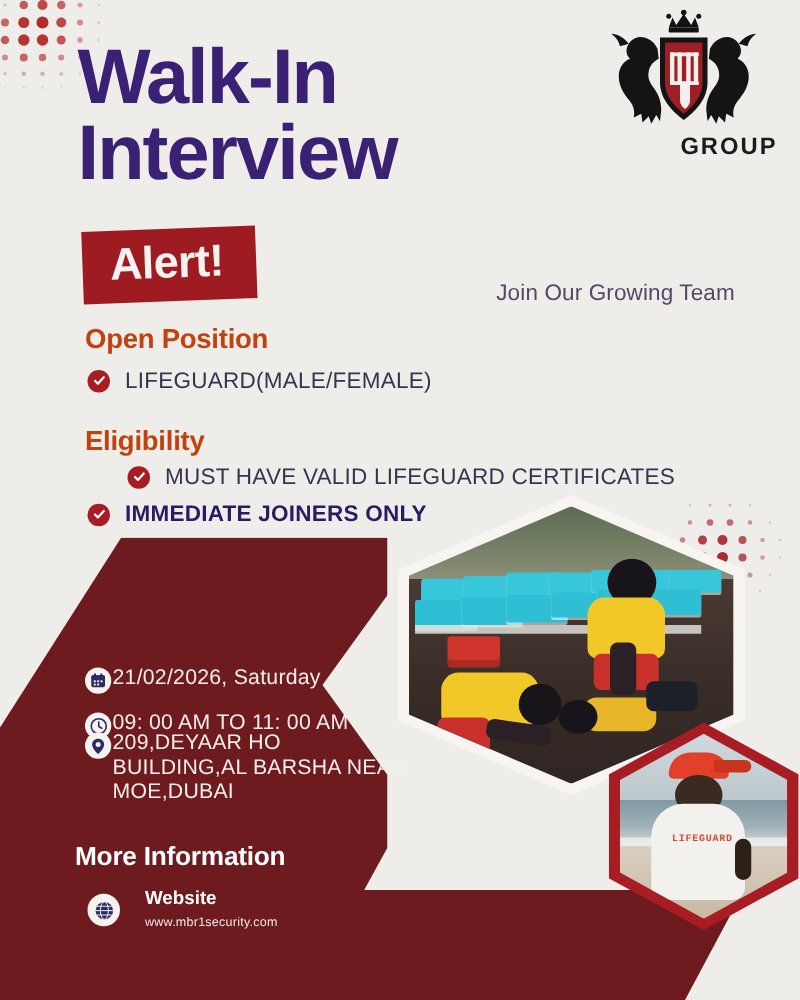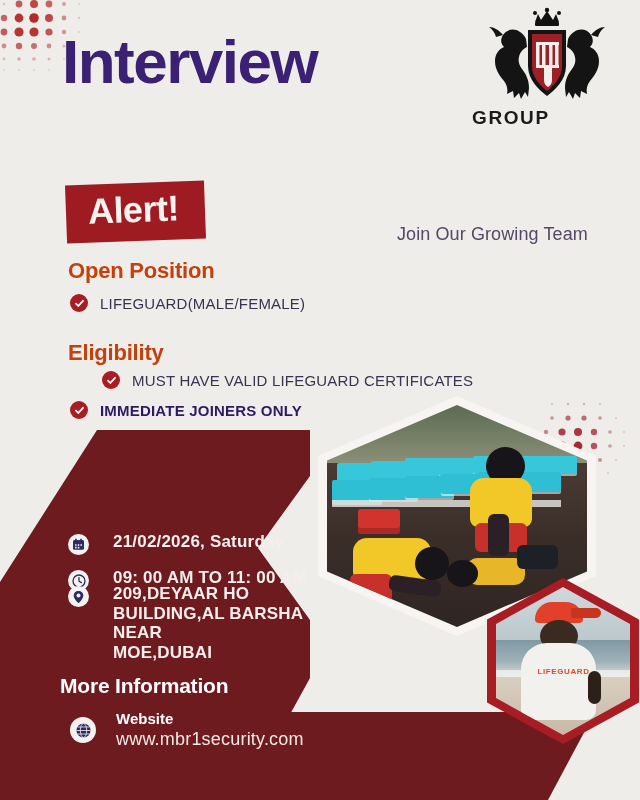--- a/index.html
+++ b/index.html
@@ -20,21 +20,21 @@
   .dots { position: absolute; pointer-events: none; }
   .dots svg { display: block; }
 
   #dots-topleft { left: -6px; top: -4px; }
   #dots-right   { left: 534px; top: 396px; }
 
   
   #logo-block {
     position: absolute; right: 18px; top: 6px;
     width: 150px; height: 132px;
-    text-align: left;
+    text-align: right;
   }
   #logo-mark { width: 150px; height: 104px; display: block; }
   #logo-word {
     font-size: 19px; font-weight: 700; letter-spacing: 1.6px;
     color: #1b1b1b; margin-top: -3px;
     font-family: "Liberation Sans", sans-serif;
   }
 
   
   #headline {
@@ -75,21 +75,21 @@
     display: flex; align-items: center; gap: 12px;
   }
   .tick {
     width: 18px; height: 18px; flex: 0 0 18px;
     border-radius: 50%;
     background: #A81C23;
     display: flex; align-items: center; justify-content: center;
   }
   .tick svg { display: block; }
   .bullet .txt {
-    color: #3A3350; font-size: 15px; letter-spacing: 0.2px;
+    color: #3A3350; font-size: 18px; letter-spacing: 0.2px;
     white-space: nowrap;
   }
   .bullet .txt.bold { font-weight: 700; color: #2E1A63; }
 
   #b-lifeguard { left: 70px; top: 294px; }
   #b-cert      { left: 70px; top: 371px; padding-left: 32px; }
   #b-imm       { left: 70px; top: 401px; }
 
   
   #maroon {
@@ -108,21 +108,21 @@
     width: 410px; height: 88px;
     background: #6E1B20;
     clip-path: polygon(0 0, 365px 0, 318px 88px, 0 88px);
   }
 
   #held-head {
     position: absolute; left: 68px; top: 492px;
     color: #FFFFFF; font-size: 22px; font-weight: 700; letter-spacing: -0.2px;
   }
 
-  .info-row { position: absolute; display: flex; align-items: flex-start; gap: 24px; font-weight: bold; }
+  .info-row { position: absolute; display: flex; align-items: flex-start; gap: 1px; }
   .ico {
     width: 21px; height: 21px; flex: 0 0 21px;
     border-radius: 50%;
     background: #F6F2EF;
     display: flex; align-items: center; justify-content: center;
     margin-top: 2px;
   }
   .ico svg { display: block; }
   .info-row .val {
     color: #F4EEEC; font-size: 17px; line-height: 1.16; letter-spacing: 0.2px;
@@ -135,21 +135,21 @@
   #more-head {
     position: absolute; left: 60px; top: 674px;
     color: #FFFFFF; font-size: 21px; font-weight: 700; letter-spacing: -0.2px;
   }
   #row-web {
     position: absolute; left: 70px; top: 710px;
     display: flex; align-items: center; gap: 20px;
   }
   #row-web .ico { width: 26px; height: 26px; flex: 0 0 26px; margin-top: 0; }
   #row-web .wlabel { color: #FFFFFF; font-size: 15px; font-weight: 700; line-height: 1.2; }
-  #row-web .wurl { color: #F1E9E7; font-size: 18px; line-height: 1.25; letter-spacing: 0.2px; margin-top: 22px; }
+  #row-web .wurl { color: #F1E9E7; font-size: 10px; line-height: 1.25; letter-spacing: 0.2px; margin-top: 22px; }
 
   
   .hex { position: absolute; }
   .hex-frame {
     position: absolute; inset: 0;
     clip-path: polygon(50% 0%, 100% 25%, 100% 75%, 50% 100%, 0% 75%, 0% 25%);
   }
   #hex-main { left: 318px; top: 396px; width: 278px; height: 240px; }
   #hex-main .outer { background: #F7F4F1; }
   #hex-main .inner { inset: 9px; }
@@ -321,20 +321,21 @@
         <rect x="83" y="36" width="3.5" height="26"></rect>
         <rect x="64" y="36" width="23" height="3"></rect>
         <rect x="64" y="59" width="23" height="3"></rect>
       </g>
       <path d="M72 62 h8 v12 c0 5 -4 7 -4 7 c0 0 -4 -2 -4 -7 z" fill="#F2EFEC"></path>
     </svg>
     <div id="logo-word">GROUP</div>
   </div>
 
   <div id="headline">
+    <span class="l1">Walk-In</span>
     <span class="l2">Interview</span>
   </div>
 
   <div id="alert-badge">Alert!</div>
 
   <div id="tagline">Join Our Growing Team</div>
 
   <div class="sec-head" id="head-open">Open Position</div>
   <div class="bullet" id="b-lifeguard">
     <span class="tick">
@@ -477,18 +478,18 @@
       <div class="scene">
         <div class="beach-sky"></div>
         <div class="beach-sea"></div>
         <div class="beach-sand"></div>
         <div style="position:absolute; left:0; top:56%; width:100%; height:5%; background:#eef0ee; opacity:.85;"></div>
         <div class="bg-cap" style="left:29%; top:10%; width:36%; height:14%;"></div>
         <div class="bg-capbrim" style="left:56%; top:14%; width:22%; height:7%;"></div>
         <div class="bg-neck" style="left:33%; top:22%; width:28%; height:22%;"></div>
         <div class="bg-shirt" style="left:19%; top:38%; width:56%; height:52%;"></div>
         <div class="bg-arm" style="left:69%; top:57%; width:9%;  height:22%;"></div>
-        <div class="bg-text" style="left:31%; top:54%;">LIFEGUARD</div>
+        <div class="bg-text" style="left:31%; top:54%;font-family:Liberation Mono, monospace;">LIFEGUARD</div>
       </div>
     </div>
   </div>
 
 </div>
 
 </body></html>

